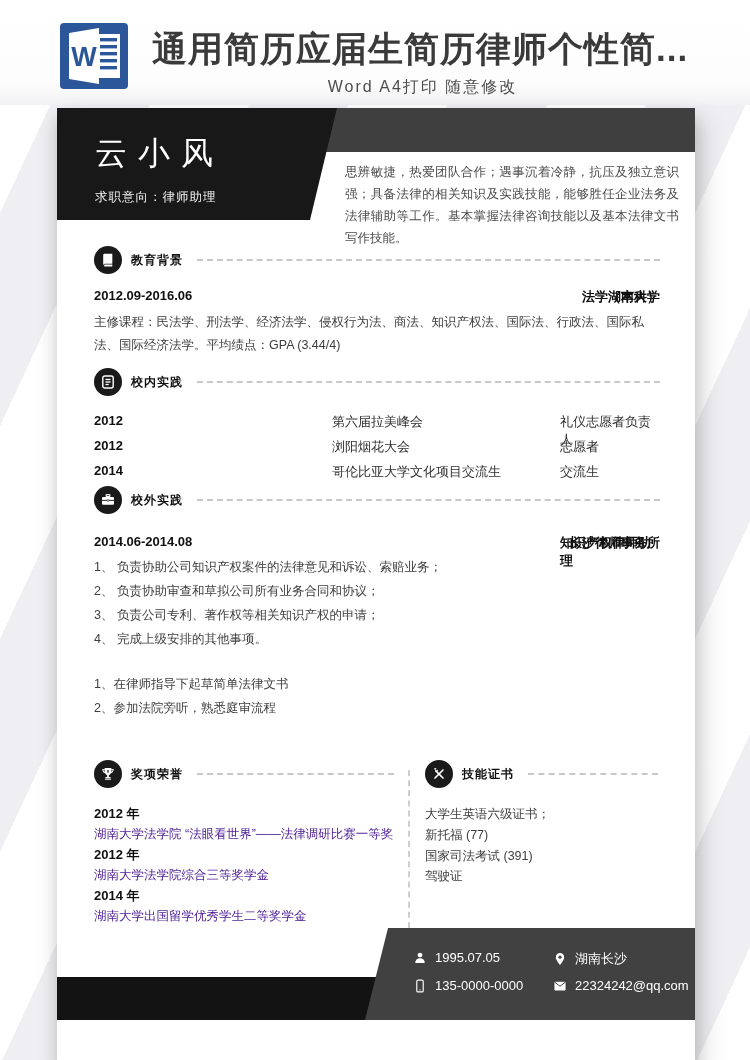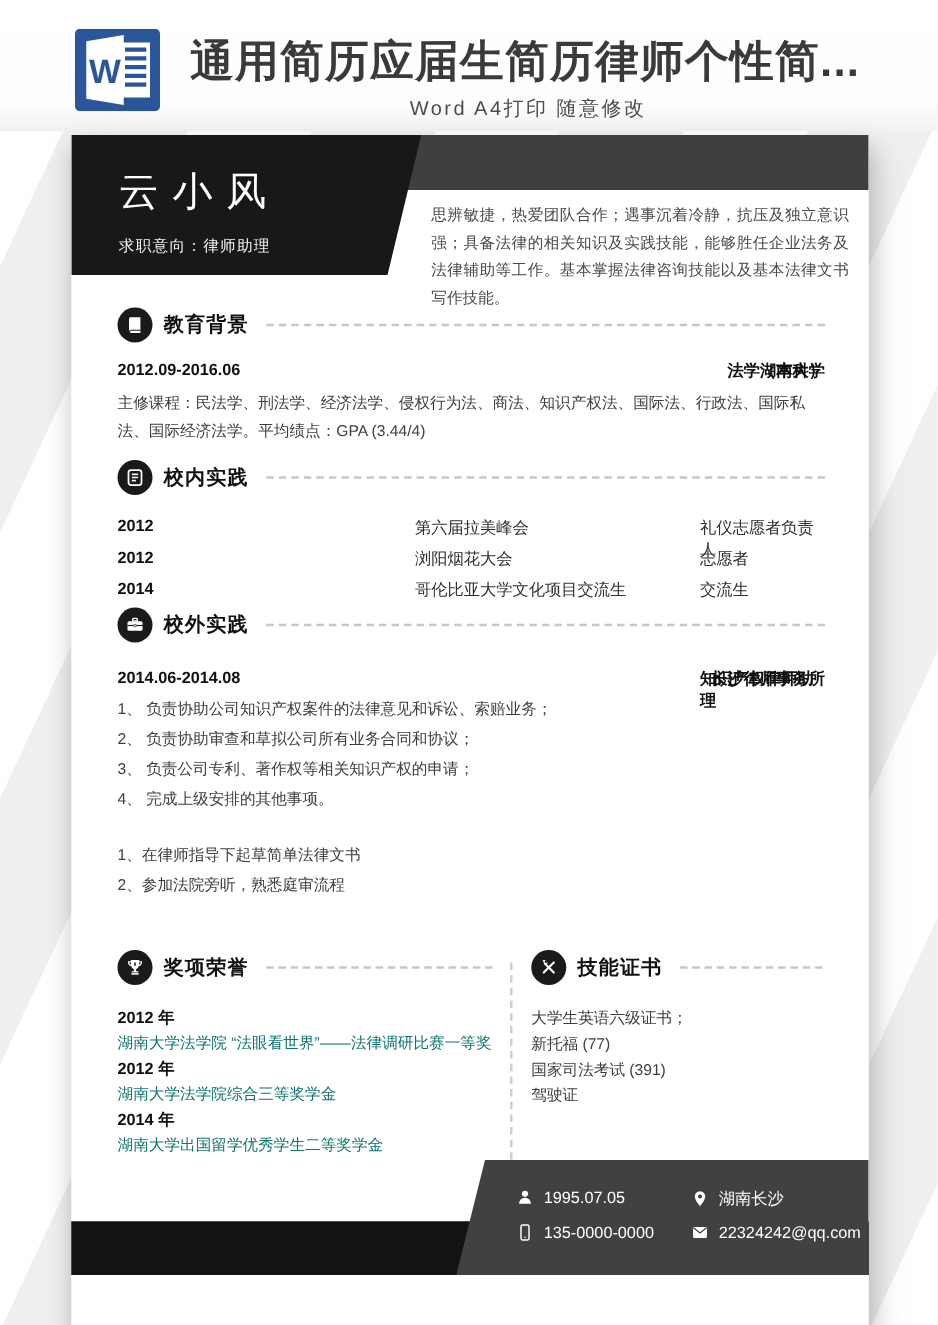--- a/index.html
+++ b/index.html
@@ -36,21 +36,21 @@
   .hd-gray { position:absolute; left:0; top:0; width:638px; height:44px; background:#3f3f3f;
     clip-path:polygon(273px 0, 638px 0, 638px 44px, 260px 44px); }
   .summary { position:absolute; left:288px; top:53px; width:334px;
     font-size:12.5px; line-height:22px; color:#4a4a4a; text-align:justify; }
 
   
   .sec-h { position:absolute; left:37px; width:566px; height:28px;
     display:flex; align-items:center; }
   .circ { width:28px; height:28px; border-radius:50%; background:#1a1a1a; flex:0 0 28px;
     display:flex; align-items:center; justify-content:center; }
-  .sec-t { font-size:16px; font-weight:700; color:#111; margin-left:9px; letter-spacing:1px; white-space:nowrap; }
+  .sec-t { font-size:12px; font-weight:700; color:#111; margin-left:9px; letter-spacing:1px; white-space:nowrap; }
   .dash { flex:1; border-top:2px dashed #c8c8c8; margin-left:14px; height:0; }
 
   
   .trow { position:absolute; left:37px; width:566px; height:16px; font-size:13px; font-weight:700; color:#101010; }
   .c-left { position:absolute; left:0; top:0; }
   .c-mid  { position:absolute; left:0; right:0; top:0; text-align:right; }
   .c-right{ position:absolute; right:0; top:0; }
   .c-col3 { position:absolute; left:466px; top:0; }
 
   
@@ -60,21 +60,21 @@
   .grow .g-role { position:absolute; left:466px; }
 
   .body-text { position:absolute; left:37px; width:566px; font-size:12.5px; line-height:23px; color:#3e3e3e; }
   .duties { position:absolute; left:37px; width:566px; list-style:none; }
   .duties li { font-size:12.5px; line-height:24px; color:#3e3e3e; white-space:pre-wrap; }
 
   
   .sec-h.small-l { width:300px; }
   .sec-h.small-r { left:368px; width:233px; }
   .award-year { position:absolute; left:37px; font-size:13px; font-weight:700; color:#101010; }
-  .award-desc { position:absolute; left:37px; font-size:12.5px; color:#0f766e; white-space:nowrap; }
+  .award-desc { position:absolute; left:37px; font-size:12.5px; color:#4c1d95; white-space:nowrap; }
   .skill-item { position:absolute; left:368px; font-size:12.5px; color:#3e3e3e; }
   .vdivider { position:absolute; left:351px; top:662px; height:168px; width:0;
     border-left:2px dashed #cfcfcf; }
 
   
   .f-black { position:absolute; left:0; top:869px; width:638px; height:43px; background:#131313; }
   .f-gray { position:absolute; left:300px; top:820px; width:338px; height:92px; background:#414141;
     clip-path:polygon(31px 0, 338px 0, 338px 92px, 8px 92px); z-index:2; }
   .contact { position:absolute; display:flex; align-items:center; gap:8px;
     color:#ffffff; font-size:13px; }

